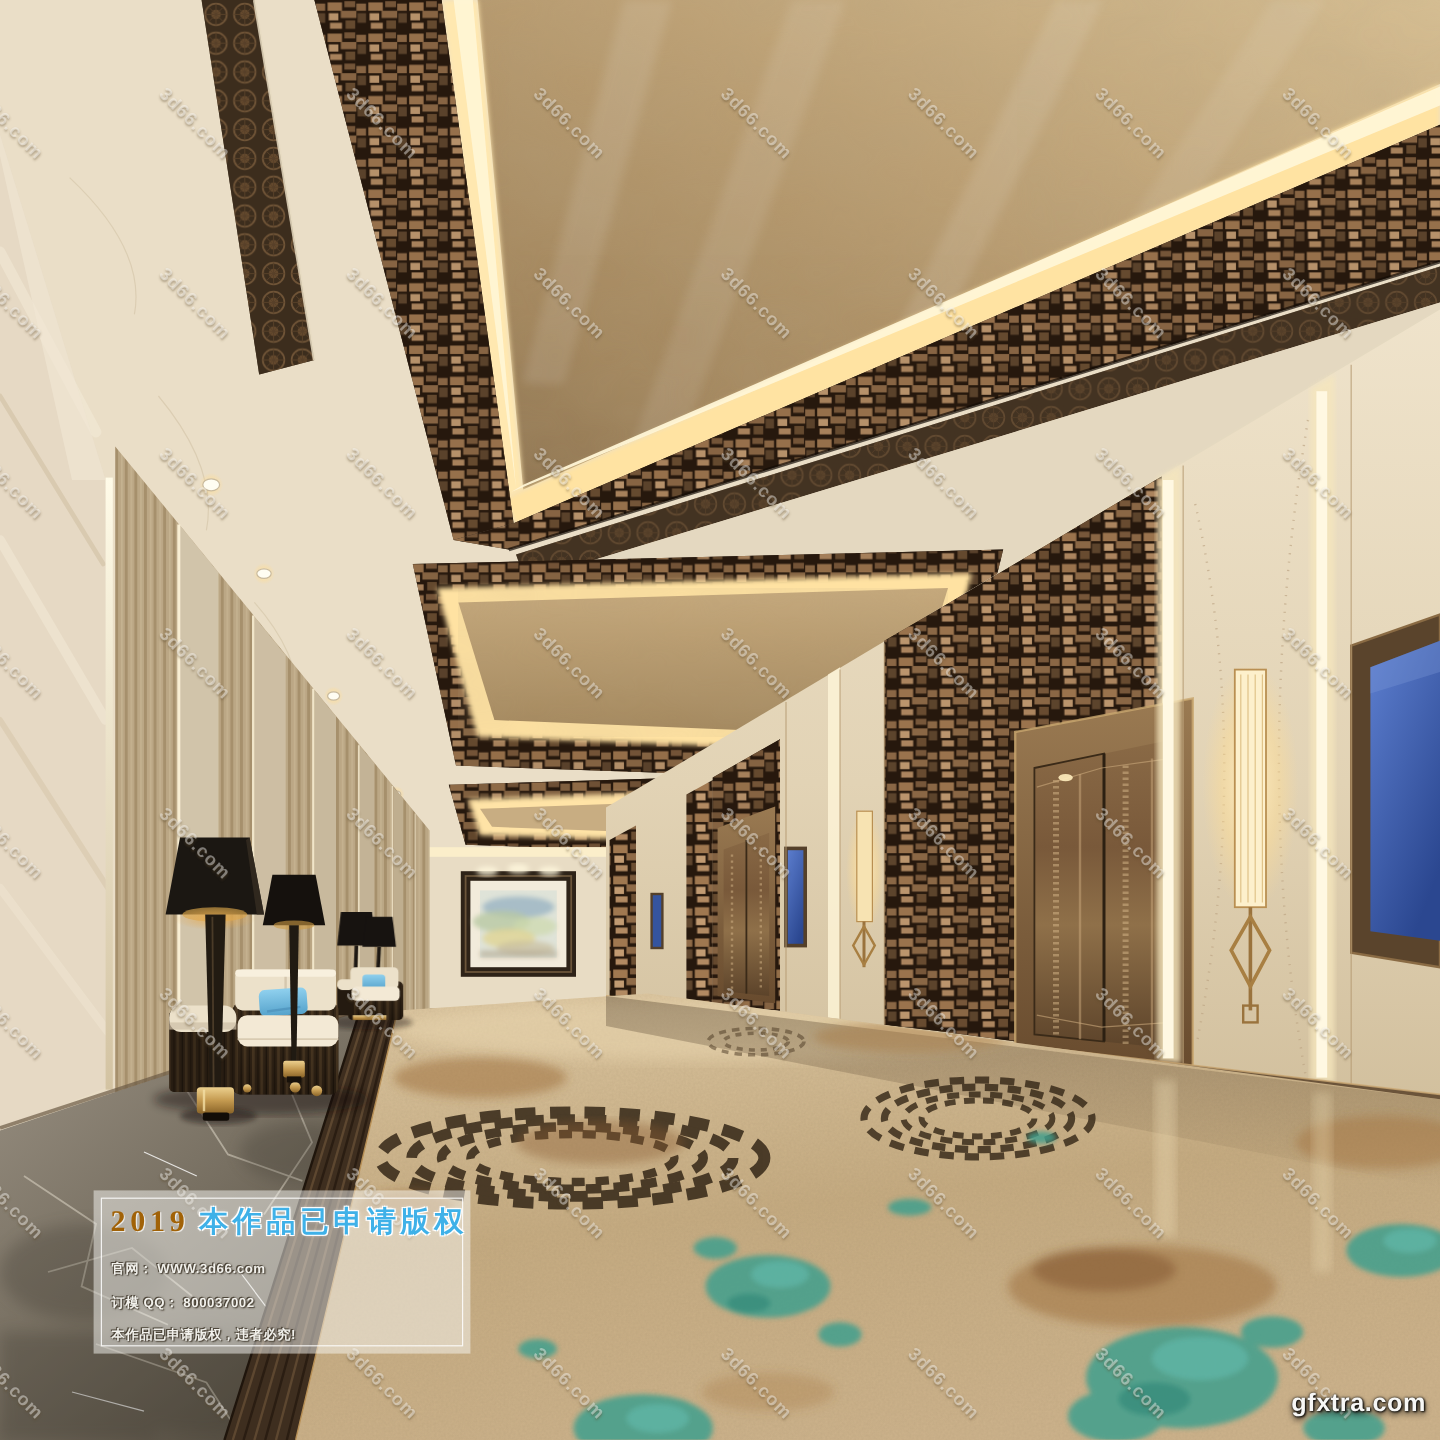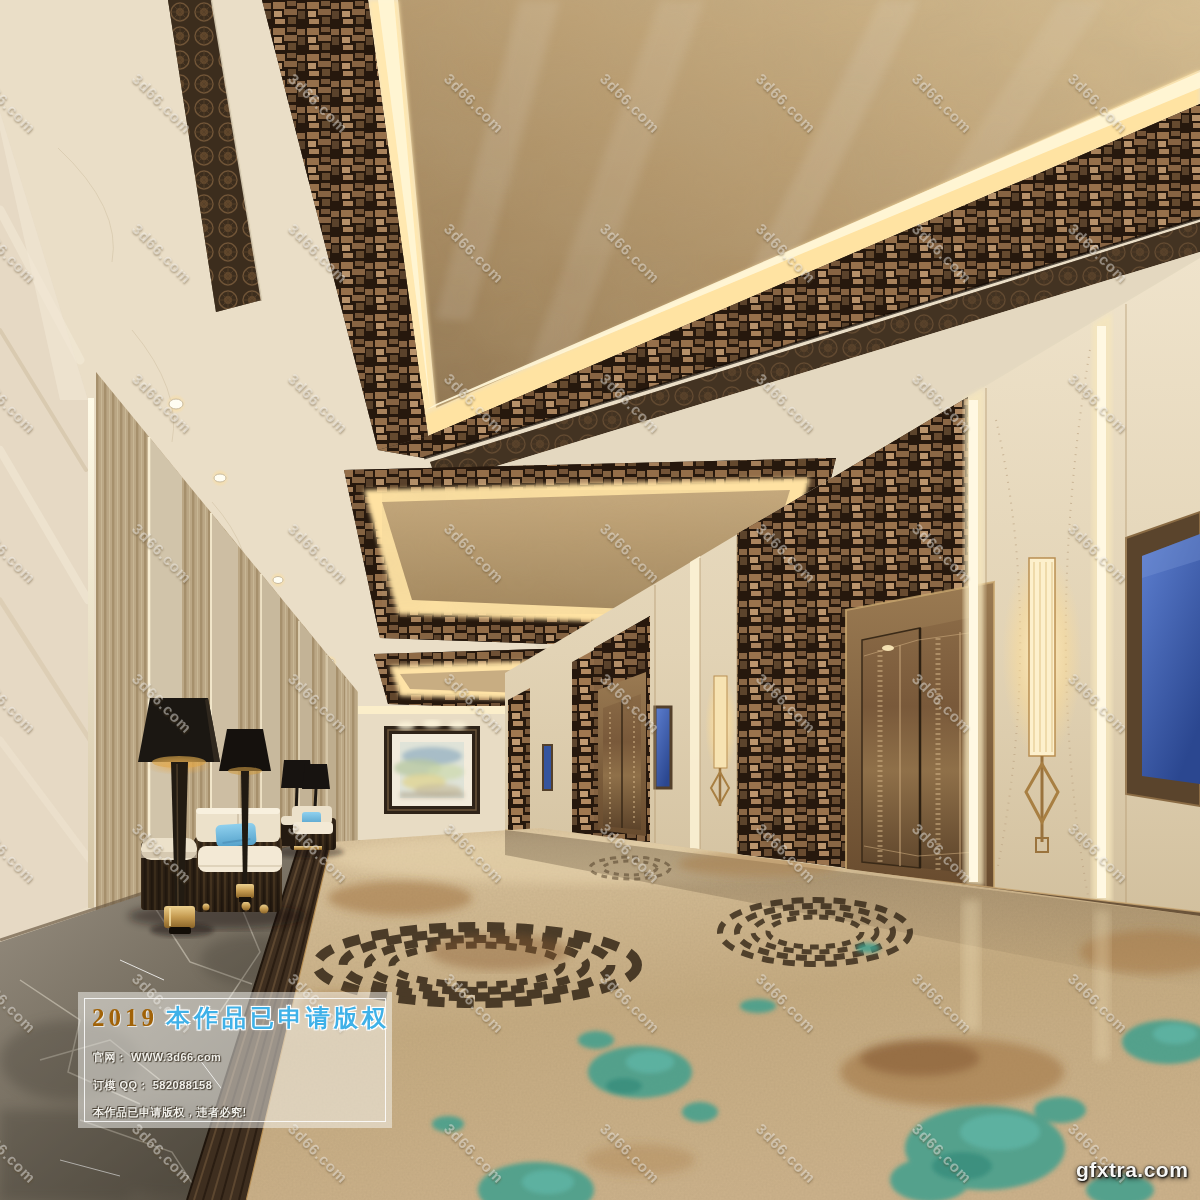--- a/index.html
+++ b/index.html
@@ -640,19 +640,19 @@
       <span class="wm" style="left: 921px; top: 1120px;">3d66.com</span>
       <span class="wm" style="left: 1077px; top: 1120px;">3d66.com</span>
     </div>
 
 <div id="info-panel">
   <div class="inner-border"></div>
   <div class="ip-line1">
     <span class="ip-year">2019</span><span class="ip-title">本作品已申请版权</span>
   </div>
   <div class="ip-line ip-l2">官网： WWW.3d66.com</div>
-  <div class="ip-line ip-l3">订模 QQ： 582088158</div>
+  <div class="ip-line ip-l3">订模 QQ： 800037002</div>
   <div class="ip-line ip-l4">本作品已申请版权，违者必究!</div>
 </div>
 
 <div id="corner-watermark">gfxtra.com</div>
 
 </div>
 
 </body></html>

